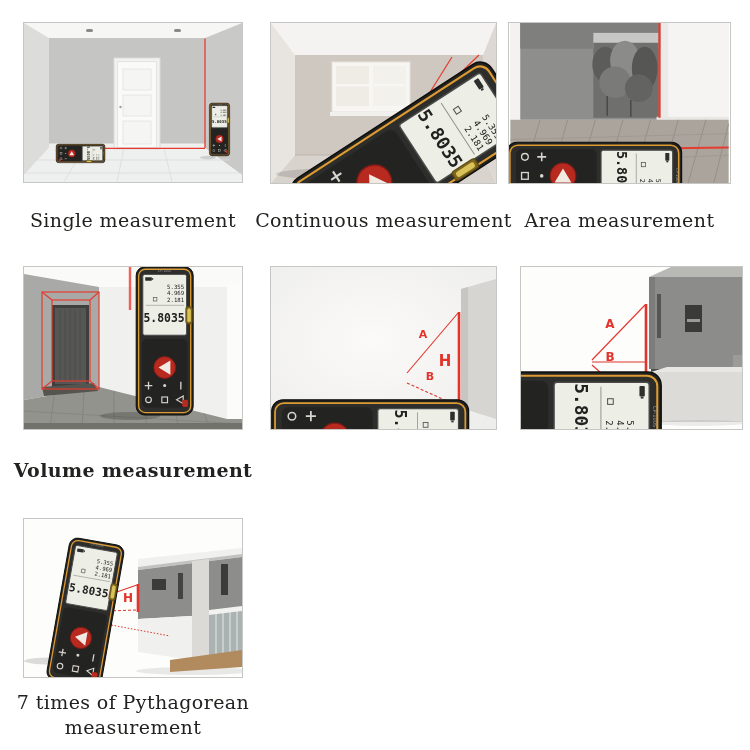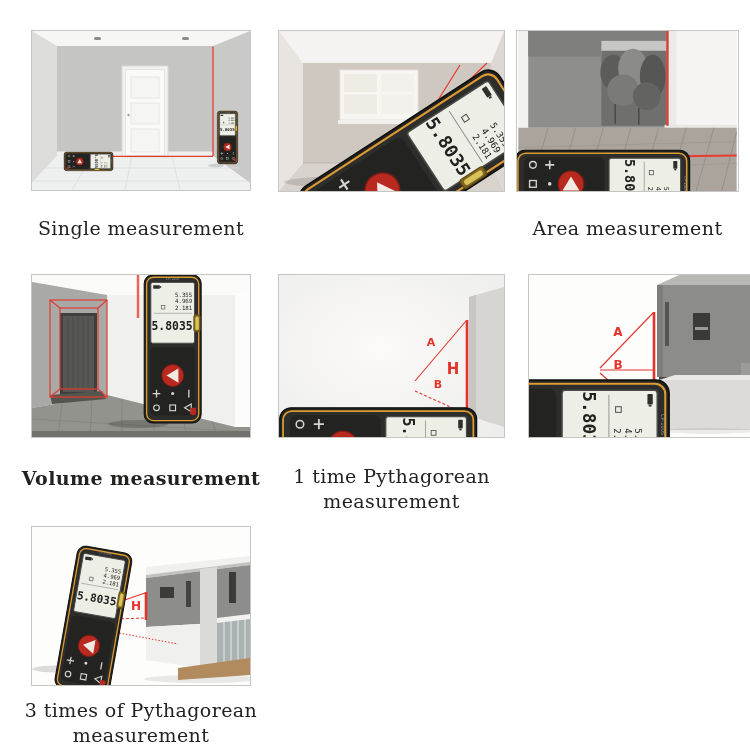--- a/index.html
+++ b/index.html
@@ -1,20 +1,20 @@
 <!DOCTYPE html>
 <html><head>
 <meta charset="utf-8">
 <style>
   html,body{margin:0;padding:0;}
   body{
     width:750px;height:750px;position:relative;background:#ffffff;
     font-family:"DejaVu Serif","Liberation Serif",serif;
   }
-  figure.panel{position:absolute;margin:16px;}
+  figure.panel{position:absolute;margin:8px;}
   .art{
     border:1px solid #c6c6c4;background:#fff;overflow:hidden;
   }
   .art svg{display:block;}
   figcaption{
     position:absolute;left:50%;transform:translateX(-50%);
     text-align:center;font-size:19px;color:#222220;
     letter-spacing:.4px;line-height:1.32;
   }
   .p1{left:15px;top:14px}
@@ -132,20 +132,21 @@
         </g>
         <g stroke="#e63c30" stroke-width="1.2">
           <line x1="141" y1="98" x2="181" y2="34"></line>
           <line x1="144" y1="94" x2="208" y2="32"></line>
           <line x1="146" y1="98" x2="215" y2="63"></line>
         </g>
         <ellipse cx="75" cy="151" rx="70" ry="6" fill="#00000020"></ellipse>
         <use href="#device-sym" transform="translate(80,112) rotate(-33) scale(1.05) translate(-78,-30)"></use>
       </svg>
     </div>
+    <figcaption>Continuous measurement</figcaption>
   </figure>
 
   <figure class="panel p3">
     <div class="art" style="width:221px;height:160px">
       <svg width="221" height="160" viewBox="0 0 221 162">
         <rect width="221" height="162" fill="#f0efed"></rect>
         <rect x="0" y="0" width="10" height="98" fill="#f3f2f0"></rect>
         <rect x="10" y="0" width="142" height="98" fill="#8e8e8c"></rect>
         <rect x="10" y="0" width="142" height="26" fill="#7f7f7d"></rect>
         <g>
@@ -246,21 +247,20 @@
         <line x1="188" y1="45" x2="188" y2="140" stroke="#e2342a" stroke-width="2.6"></line>
         <line x1="136" y1="106" x2="187" y2="46" stroke="#e2342a" stroke-width="1.1"></line>
         <line x1="136" y1="116" x2="187" y2="139" stroke="#e2342a" stroke-width="1.1" stroke-dasharray="3,2"></line>
         <text x="152" y="71" class="rlabel" font-size="11" text-anchor="middle">A</text>
         <text x="159" y="113" class="rlabel" font-size="11" text-anchor="middle">B</text>
         <text x="174" y="99" class="rlabel" font-size="15" text-anchor="middle">H</text>
         <ellipse cx="69" cy="154" rx="62" ry="4.5" fill="#00000020"></ellipse>
         <use href="#device-sym" transform="translate(69,126) scale(0.875) translate(-78,-30)"></use>
       </svg>
     </div>
-    <figcaption>1 time Pythagorean measurement</figcaption>
   </figure>
 
   <figure class="panel p6">
     <div class="art" style="width:221px;height:162px">
       <svg width="221" height="162" viewBox="0 0 221 162">
         <rect width="221" height="162" fill="#fdfdfc"></rect>
         <g>
           <polygon points="128,10 150,0 221,0 221,10" fill="#b8b8b4"></polygon>
           <rect x="128" y="10" width="93" height="92" fill="#8c8c8a"></rect>
           <rect x="128" y="10" width="6" height="92" fill="#7c7c7a"></rect>
@@ -320,16 +320,16 @@
         <line x1="54" y1="93" x2="113" y2="91" stroke="#e2342a" stroke-width="1" stroke-dasharray="3,2"></line>
         <line x1="55" y1="100" x2="146" y2="117" stroke="#e2342a" stroke-width="1" stroke-dasharray="1.5,1.8"></line>
         <text x="70" y="84" class="rlabel" font-size="11" text-anchor="middle">A</text>
         <text x="80" y="97" class="rlabel" font-size="11" text-anchor="middle">B</text>
         <text x="82" y="111" class="rlabel" font-size="11" text-anchor="middle">C</text>
         <text x="104" y="83" class="rlabel" font-size="12" text-anchor="middle">H</text>
         <ellipse cx="26" cy="142" rx="26" ry="3.5" fill="#00000022"></ellipse>
         <use href="#device-sym" transform="translate(26,108) rotate(-80) scale(0.66) translate(-78,-30)"></use>
       </svg>
     </div>
-    <figcaption>3 times of Pythagorean measurement</figcaption>
+    <figcaption>7 times of Pythagorean measurement</figcaption>
   </figure>
 
 </main>
 
 </body></html>

